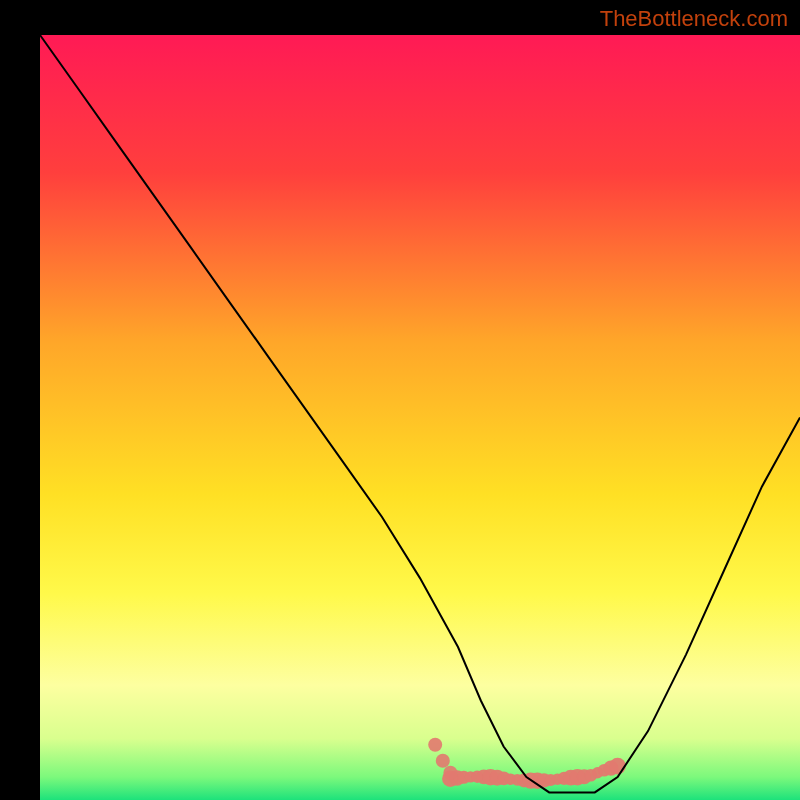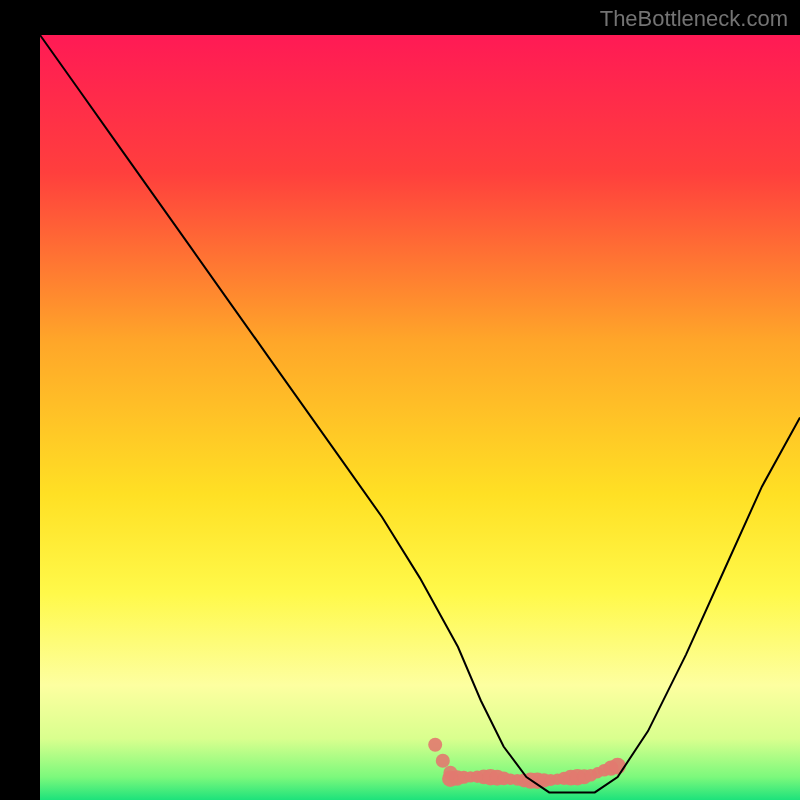--- a/index.html
+++ b/index.html
@@ -12,21 +12,21 @@
   }
   .container {
     position: relative;
     width: 800px;
     height: 800px;
   }
   .watermark {
     position: absolute;
     top: 6px;
     right: 12px;
-    color: #737373;
+    color: #c2410c;
     font-size: 22px;
     font-weight: 500;
     z-index: 10;
   }
   svg.chart {
     position: absolute;
     top: 0;
     left: 0;
     width: 800px;
     height: 800px;

